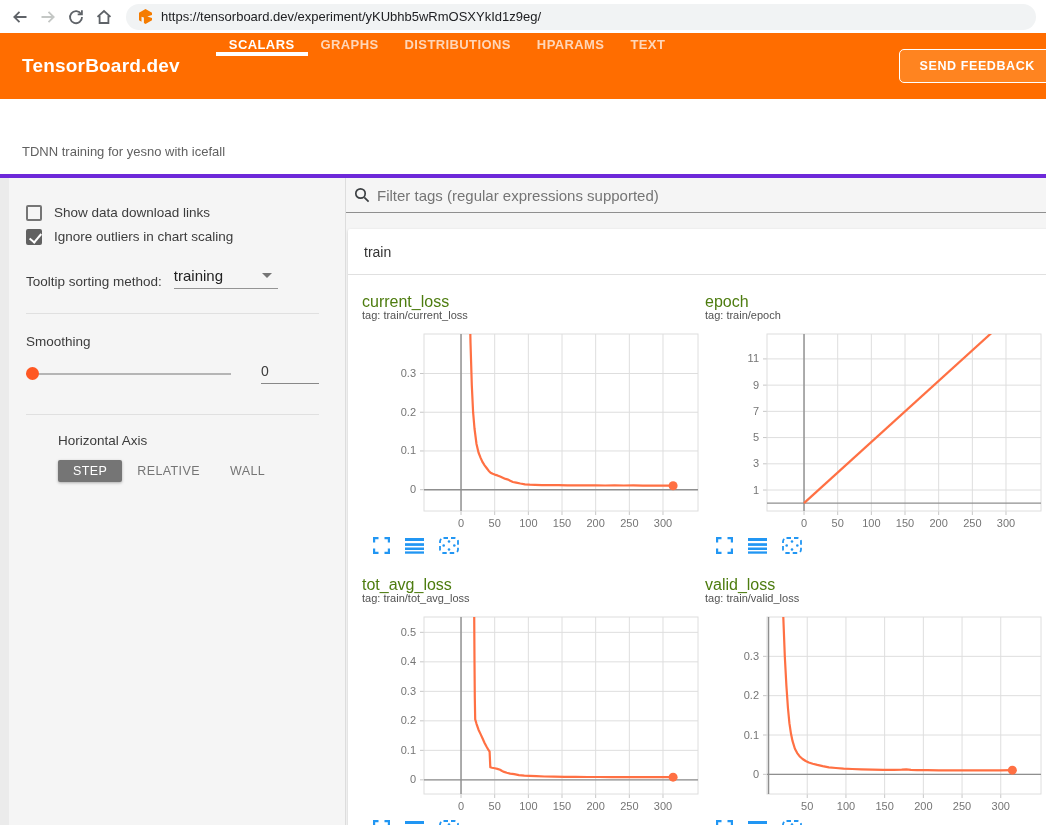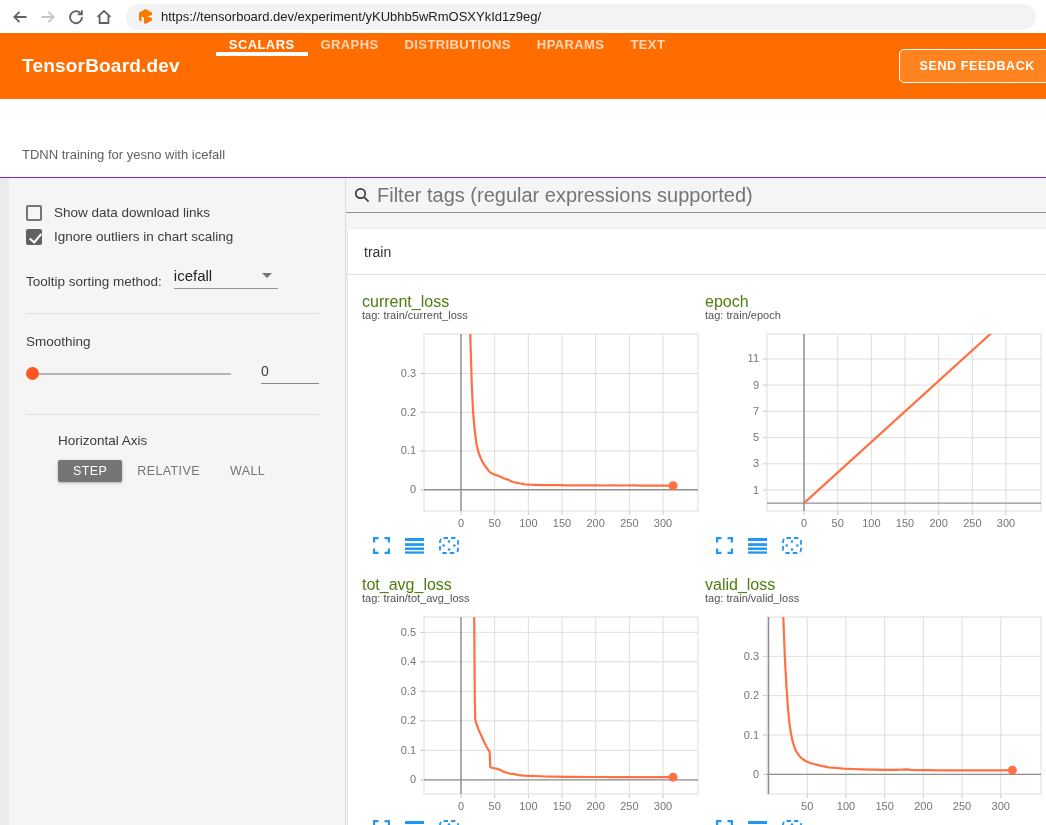--- a/index.html
+++ b/index.html
@@ -14,21 +14,21 @@
 
   
   .appbar { height:66px; background:#ff6d00; display:flex; align-items:stretch; color:#fff; position:relative; }
   .brand { align-self:center; margin-left:22px; font-size:19px; font-weight:bold; letter-spacing:.2px; }
   .tabs { display:flex; margin-left:36px; align-items:flex-start; }
   .tab { display:flex; align-items:center; padding:0 13px; font-size:13px; font-weight:bold; letter-spacing:.4px; color:rgba(255,255,255,.72); border-bottom:4px solid transparent; padding-top:4px; cursor:default; }
   .tab.active { color:#fff; border-bottom-color:#fff; }
   .feedback-btn { align-self:center; margin-left:auto; margin-right:-10px; padding:9px 20px; background:#ff8420; border:1.5px solid #fff; border-radius:5px; color:#fff; font-size:12.5px; font-weight:bold; letter-spacing:.6px; white-space:nowrap; font-family:inherit; }
 
   
-  .expbar { height:79px; background:#fff; border-bottom:1px solid #6d28d9; display:flex; align-items:flex-end; padding:0 0 15px 22px; }
+  .expbar { height:79px; background:#fff; border-bottom:4px solid #6d28d9; display:flex; align-items:flex-end; padding:0 0 15px 22px; }
   .expbar span { font-size:13px; color:#616161; }
 
   
   .content { display:flex; height:647px; }
   .sidebar { position:relative; width:346px; flex:0 0 346px; background:#f5f5f5; border-right:1px solid #ddd; padding:0 26px; overflow:hidden; }
   .sidebar::before { content:""; position:absolute; left:0; top:0; bottom:0; width:9px; background:#ebebeb; }
   .sec { border-bottom:1px solid #e0e0e0; }
   .sec:last-child { border-bottom:none; }
   .lbl { font-size:13.5px; color:#3c3c3c; }
 
@@ -58,21 +58,21 @@
   .regex-input::placeholder { color:#8a8a8a; }
   .run-row { display:flex; align-items:center; margin-top:16px; gap:10px; }
   .swatch { width:15px; height:15px; border:2px solid #fa5a26; border-radius:50%; }
   .run-name { font-size:12px; color:#333; }
   .toggle-btn { margin-top:12px; width:292px; height:29px; background:#e0e0e0; border:none; border-radius:2px; color:#757575; font-size:12.5px; letter-spacing:.5px; font-family:inherit; box-shadow:0 1px 2px rgba(0,0,0,.12); }
   .exp-id { margin-top:11px; font-size:13px; color:#616161; }
 
   
   .main { flex:1; background:#f5f5f5; overflow:hidden; }
   .filter-row { height:35px; display:flex; align-items:center; gap:7px; padding-left:8px; border-bottom:1px solid #8f8f8f; }
-  .filter-input { flex:1; border:none; background:transparent; font-size:20px; color:#444; outline:none; font-family:inherit; }
+  .filter-input { flex:1; border:none; background:transparent; font-size:15px; color:#444; outline:none; font-family:inherit; }
   .filter-input::placeholder { color:#757575; }
 
   .card { margin:16px 0 0 2px; width:calc(100% + 40px); background:#fff; border-radius:2px; box-shadow:0 1px 3px rgba(0,0,0,.18); }
   .card-header { height:46px; display:flex; align-items:center; padding-left:16px; font-size:14px; color:#333; border-bottom:1px solid #e0e0e0; }
   .charts-grid { display:grid; grid-template-columns:343px 343px; row-gap:22px; padding:18px 0 20px 14px; }
   .chart-title { font-size:16px; color:#4d7c0f; height:16px; }
   .chart-tag { font-size:11px; color:#525252; height:14px; }
   svg.plot { display:block; margin-top:6px; }
   svg.plot text.tick { font-size:11px; fill:#757575; font-family:"Liberation Sans",sans-serif; }
   .chart-actions { display:flex; align-items:center; gap:15px; padding-left:11px; margin-top:8px; height:17px; }
@@ -141,21 +141,21 @@
           <span class="cb"></span>
           <span class="lbl">Show data download links</span>
         </div>
         <div class="cb-row" style="margin-top:8px;">
           <span class="cb checked"></span>
           <span class="lbl">Ignore outliers in chart scaling</span>
         </div>
         <div class="tooltip-row">
           <span class="lbl">Tooltip sorting method:</span>
           <div class="select">
-            <span class="val">icefall</span>
+            <span class="val">training</span>
             <span class="caret"></span>
           </div>
         </div>
       </div>
 
       <div class="sec" style="padding:20px 0 30px;">
         <div class="lbl">Smoothing</div>
         <div class="slider-row">
           <div class="slider">
             <div class="track"></div>

